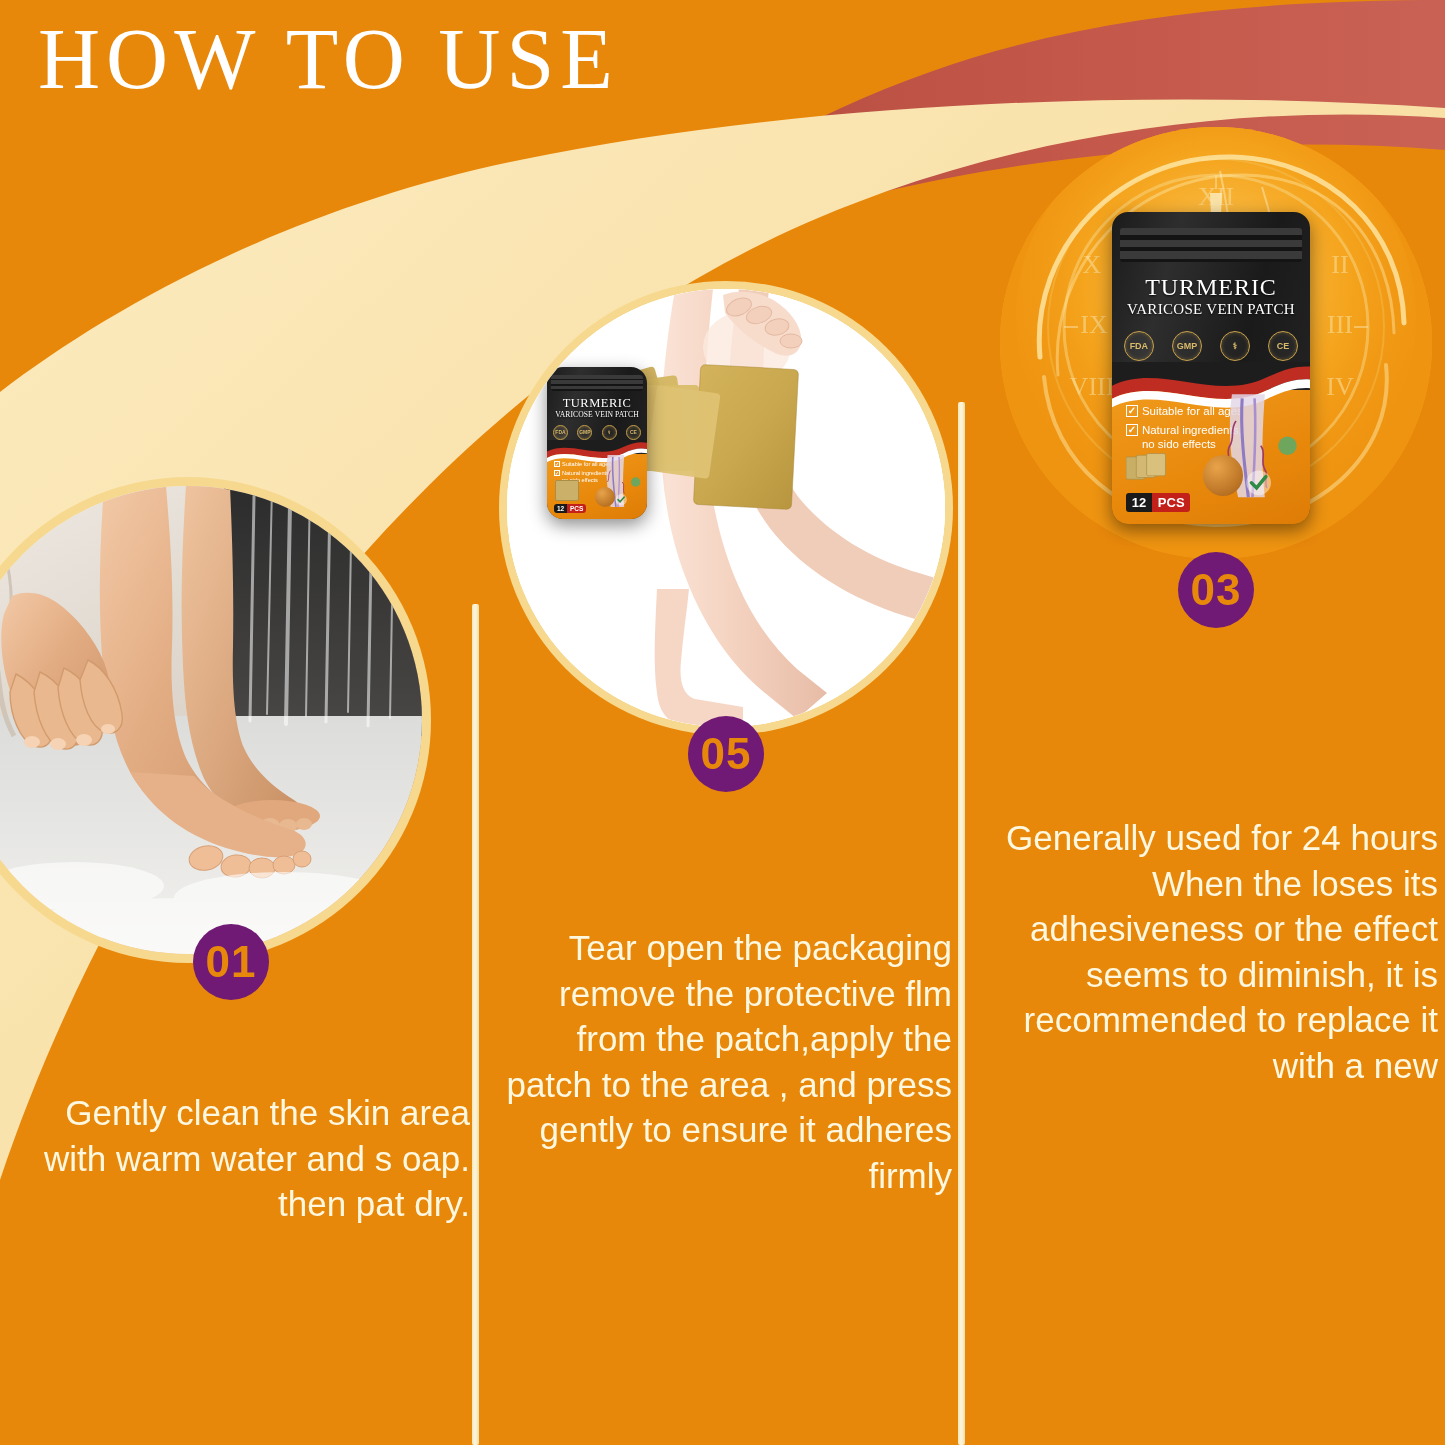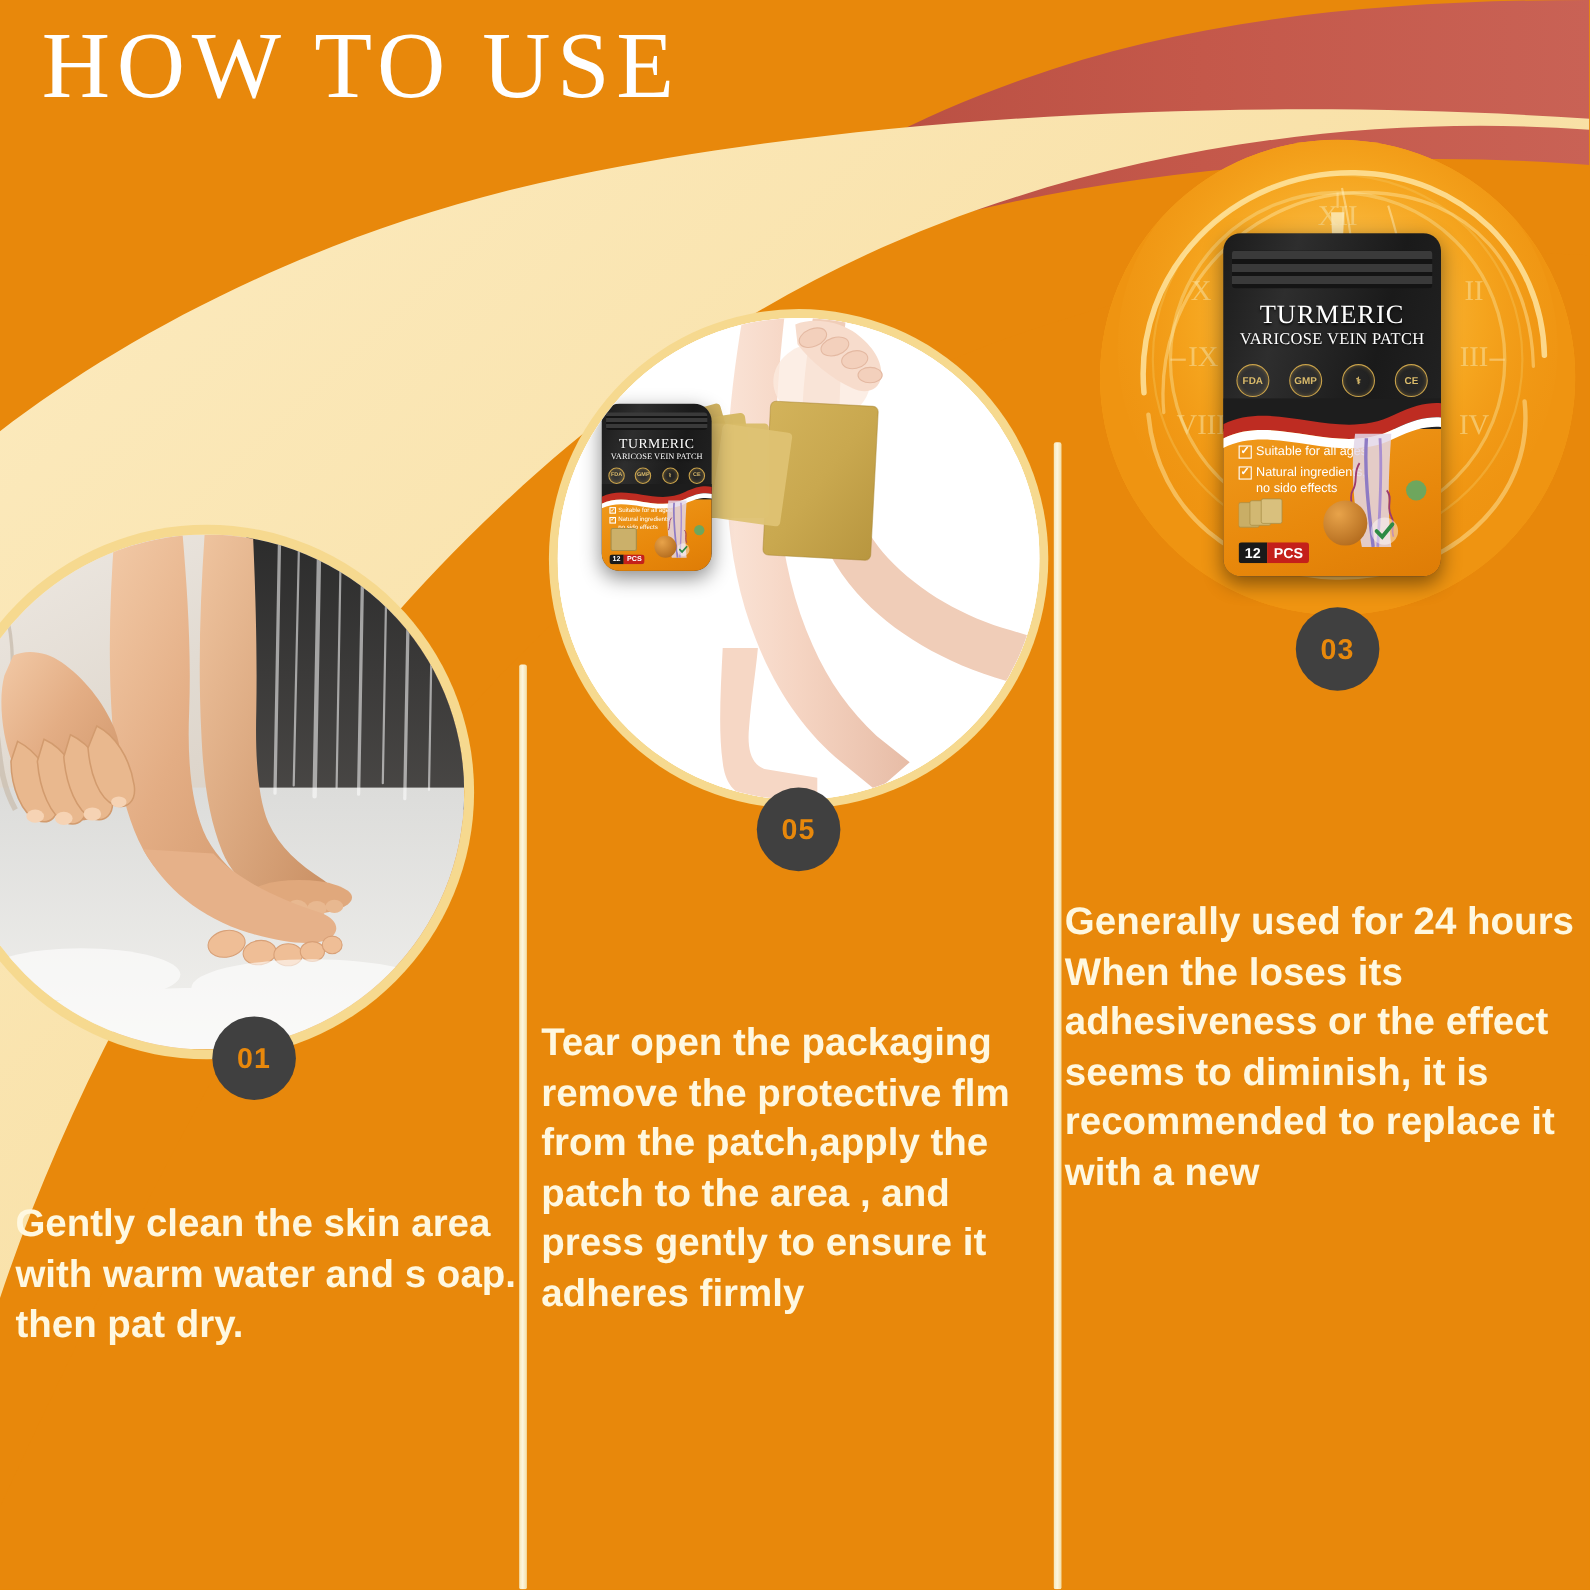--- a/index.html
+++ b/index.html
@@ -70,40 +70,40 @@
     left: 1000px; top: 127px;
     width: 432px; height: 432px;
     background: radial-gradient(circle at 50% 42%, #FFC24A 0%, #FAA51D 48%, #EE9010 100%);
   }
 
   
   .step-badge {
     position: absolute;
     width: 76px; height: 76px;
     border-radius: 50%;
-    background: #404040;
+    background: #701a75;
     display: flex; align-items: center; justify-content: center;
     color: #E8880B;
-    font-size: 26px;
+    font-size: 44px;
     font-weight: 700;
     letter-spacing: 1px;
     z-index: 30;
   }
   .badge-01 { left: 193px;  top: 924px; }
   .badge-02 { left: 688px;  top: 716px; }
   .badge-03 { left: 1178px; top: 552px; }
 
   
   .caption {
     position: absolute;
     color: #FFF8E0;
-    text-align: left;
+    text-align: right;
     line-height: 1.30;
     z-index: 25;
-    font-weight: 700;
+    font-weight: 400;
   }
   .cap-01 { left: 14px;  top: 1090px; width: 456px; font-size: 35px; }
   .cap-02 { left: 492px; top: 925px;  width: 460px; font-size: 35px; }
   .cap-03 { left: 968px; top: 815px;  width: 470px; font-size: 35px; }
 
   
   .shower-scene { position: absolute; inset: 0; }
 
   
   .legs-scene { position: absolute; inset: 0; background:#fff; }

